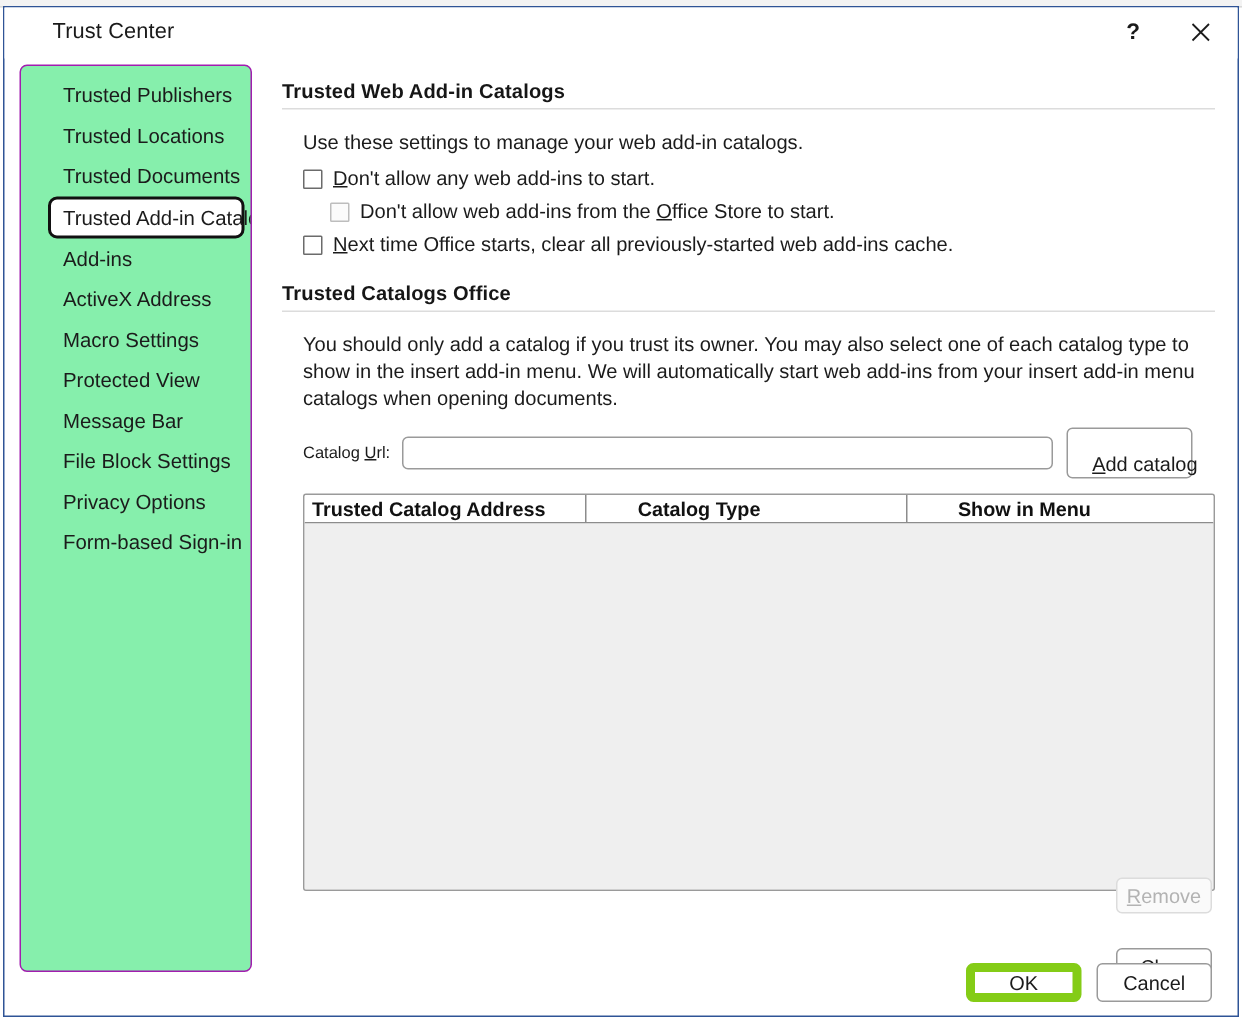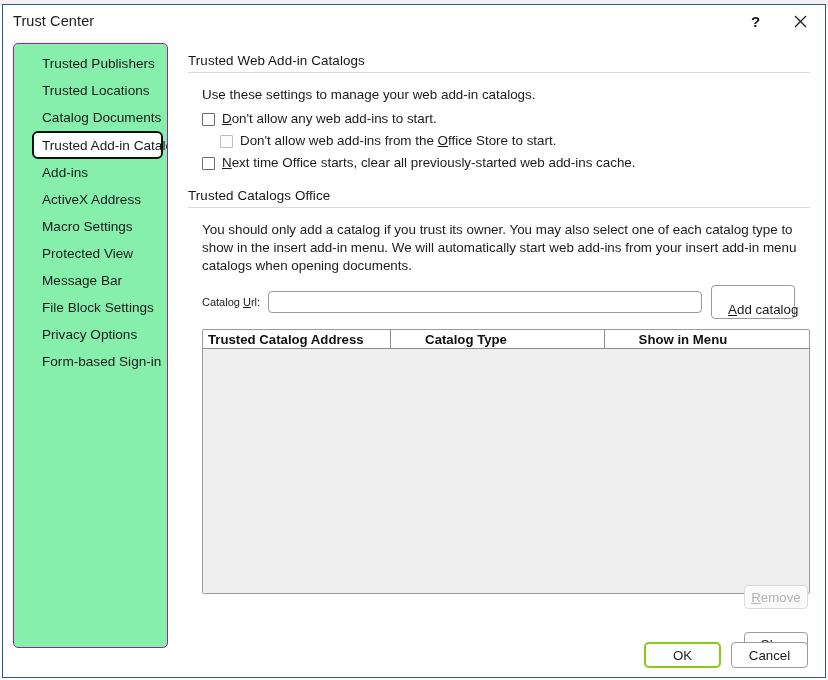--- a/index.html
+++ b/index.html
@@ -28,21 +28,21 @@
     background: #ffffff;
     border: 1.5px solid #2f5496;
   }
 
   
   .titlebar {
     position: absolute; left: 0; top: 0; width: 100%; height: 34px;
     background: #ffffff;
   }
   .title-text {
-    position: absolute; left: 10px; top: 8px;
+    position: absolute; left: 32px; top: 8px;
     font-size: 14.5px; color: #1a1a1a; letter-spacing: .1px;
   }
   .win-btn {
     position: absolute; top: 0; width: 45px; height: 32px;
     display: flex; align-items: center; justify-content: center;
     color: #1a1a1a; background: transparent; border: none;
     cursor: default;
   }
   .win-btn.help  { right: 47px; font-size: 15px; font-weight: 700; }
   .win-btn.close { right: 2px; }
@@ -78,21 +78,21 @@
   }
 
   
   .main {
     position: absolute;
     left: 185px; top: 48px;
     width: 622px;
   }
 
   .sect-head {
-    font-size: 13.4px; font-weight: 400; color: #161616;
+    font-size: 13.4px; font-weight: 700; color: #161616;
     margin: 0 0 4px 0; letter-spacing: .1px;
   }
   .sect-rule {
     height: 1px; background: #dcdcdc; width: 100%;
     margin-bottom: 13px;
   }
 
   .body-txt {
     font-size: 13.4px; color: #1b1b1b; line-height: 18px;
   }
@@ -141,21 +141,21 @@
     background: #ffffff;
     border: 1px solid #9a9a9a;
     border-radius: 4px;
     height: 24px;
     padding: 0 12px;
     cursor: default;
     white-space: nowrap;
   }
   .btn u { text-decoration: underline; text-underline-offset: 1px; }
   .btn.disabled { color: #b3b3b3; border-color: #dcdcdc; background: #fafafa; }
-  .btn.default  { border: 2px solid #84cc16; border-radius: 5px; }
+  .btn.default  { border: 6px solid #84cc16; border-radius: 5px; }
 
   .add-btn { margin-left: 9px; width: 84px; padding: 16px; }
 
   
   .table-wrap {
     margin-top: 10px;
     width: 608px; height: 265px;
     border: 1px solid #9a9a9a;
     background: #efefef;
     border-radius: 2px;
@@ -216,21 +216,21 @@
   </div>
 
   <div class="sidebar" id="sidebar">
       <div class="side-item">
         <span>Trusted Publishers</span>
       </div>
       <div class="side-item">
         <span>Trusted Locations</span>
       </div>
       <div class="side-item">
-        <span>Catalog Documents</span>
+        <span>Trusted Documents</span>
       </div>
       <div class="side-item selected">
         <span>Trusted Add-in Catalogs</span>
       </div>
       <div class="side-item">
         <span>Add-ins</span>
       </div>
       <div class="side-item">
         <span>ActiveX Address</span>
       </div>

